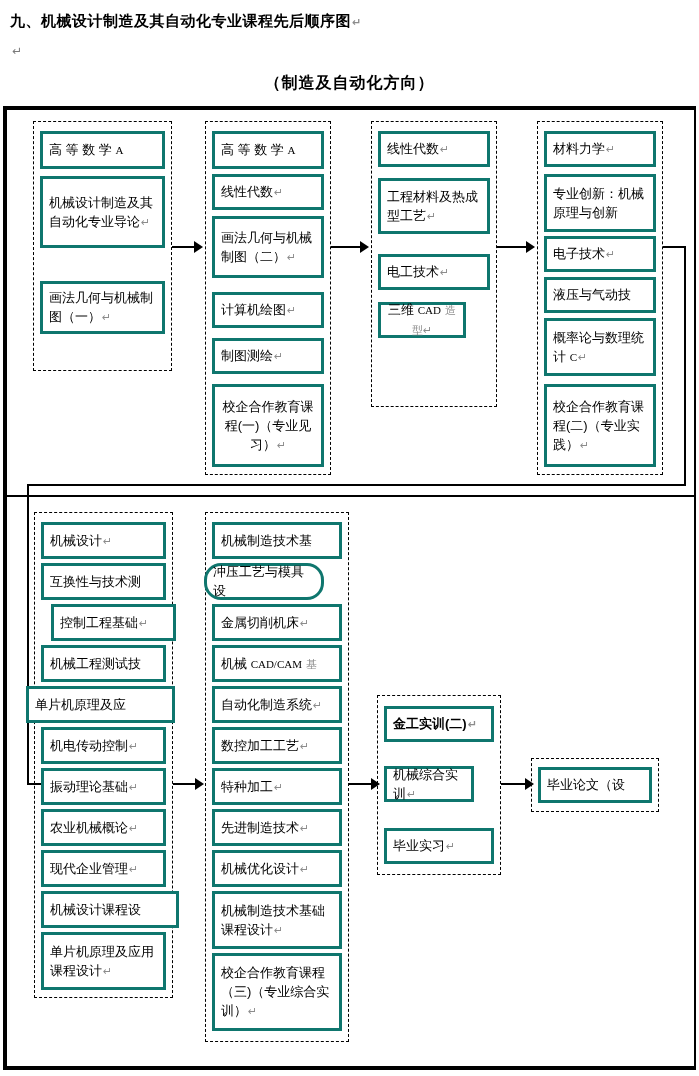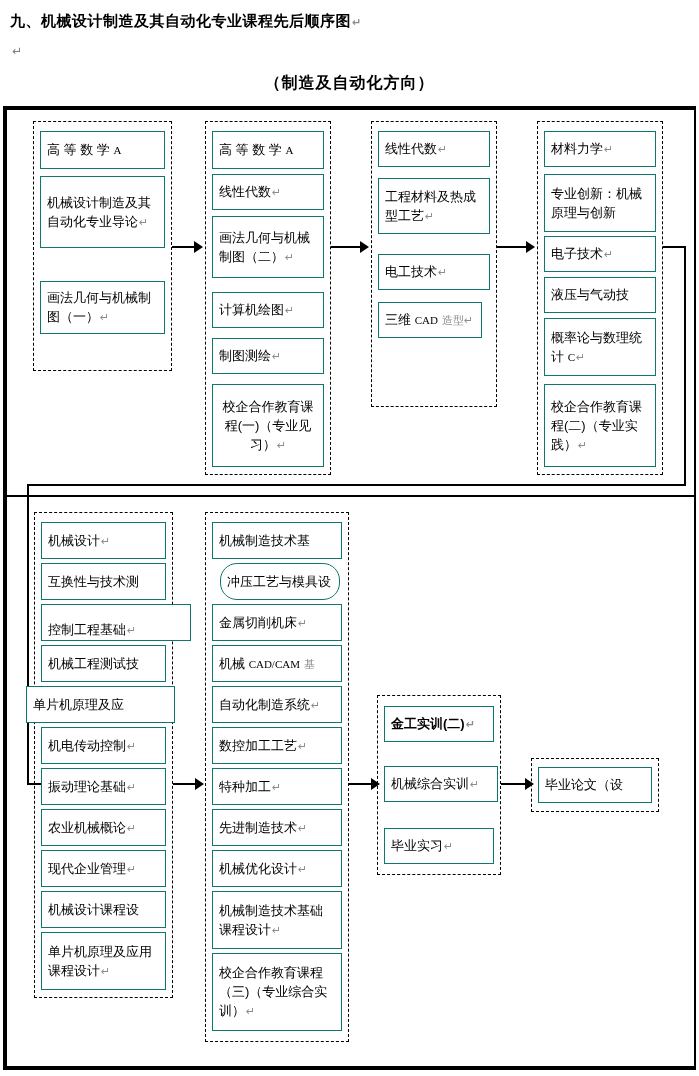--- a/index.html
+++ b/index.html
@@ -39,21 +39,21 @@
 
   
   .group{
     position:absolute;box-sizing:border-box;
     border:1.6px dashed #000;background:transparent;
   }
 
   
   .box{
     position:absolute;box-sizing:border-box;
-    border:1px solid #0f766e;background:#fff;
+    border:3px solid #0f766e;background:#fff;
     display:flex;align-items:center;
     padding:0 6px;
     font-size:13px;line-height:19px;
   }
   .box .txt{display:block;width:100%;}
   .lat{font-family:"Liberation Serif","DejaVu Serif",serif;font-size:11px;}
 
   
   .hline{position:absolute;background:#000;height:2px;}
   .vline{position:absolute;background:#000;width:2px;}
@@ -112,21 +112,21 @@
   <div class="group" style="left:371px;top:121px;width:126px;height:286px;"></div>
   <div class="box" style="left:378px;top:131px;width:112px;height:36px;">
     <span class="txt"><span>线性代数</span><span class="lat"></span><span class="pilcrow">↵</span></span>
   </div>
   <div class="box" style="left:378px;top:178px;width:112px;height:56px;">
     <span class="txt"><span>工程材料及热成型工艺</span><span class="lat"></span><span class="pilcrow">↵</span></span>
   </div>
   <div class="box" style="left:378px;top:254px;width:112px;height:36px;">
     <span class="txt"><span>电工技术</span><span class="lat"></span><span class="pilcrow">↵</span></span>
   </div>
-  <div class="box" style="left:378px;top:302px;width:104px;height:36px;">
+  <div class="box" style="left:378px;top:302px;width:88px;height:36px;text-align:center;">
     <span class="txt"><span>三维 </span><span class="lat">CAD</span><span class="pilcrow"> 造型↵</span></span>
   </div>
 
   <div class="group" style="left:537px;top:121px;width:126px;height:354px;"></div>
   <div class="box" style="left:544px;top:131px;width:112px;height:36px;">
     <span class="txt"><span>材料力学</span><span class="lat"></span><span class="pilcrow">↵</span></span>
   </div>
   <div class="box" style="left:544px;top:174px;width:112px;height:58px;">
     <span class="txt"><span>专业创新：机械原理与创新</span><span class="lat"></span><span class="pilcrow"></span></span>
   </div>
@@ -159,53 +159,53 @@
   <div class="hline" style="left:27px;top:783px;width:25px;"></div>
   <div class="arrow" style="left:50px;top:778px;"></div>
 
   <div class="group" style="left:34px;top:512px;width:139px;height:486px;"></div>
   <div class="box" style="left:41px;top:522px;width:125px;height:37px;">
     <span class="txt"><span>机械设计</span><span class="lat"></span><span class="pilcrow">↵</span></span>
   </div>
   <div class="box" style="left:41px;top:563px;width:125px;height:37px;">
     <span class="txt"><span>互换性与技术测</span><span class="lat"></span><span class="pilcrow"></span></span>
   </div>
-  <div class="box" style="left:41px;top:604px;width:150px;height:37px;align-items:flex-end;">
+  <div class="box" style="left:51px;top:604px;width:125px;height:37px;">
     <span class="txt"><span>控制工程基础</span><span class="lat"></span><span class="pilcrow">↵</span></span>
   </div>
   <div class="box" style="left:41px;top:645px;width:125px;height:37px;">
     <span class="txt"><span>机械工程测试技</span><span class="lat"></span><span class="pilcrow"></span></span>
   </div>
   <div class="box" style="left:26px;top:686px;width:149px;height:37px;">
     <span class="txt"><span>单片机原理及应</span><span class="lat"></span><span class="pilcrow"></span></span>
   </div>
   <div class="box" style="left:41px;top:727px;width:125px;height:37px;">
     <span class="txt"><span>机电传动控制</span><span class="lat"></span><span class="pilcrow">↵</span></span>
   </div>
   <div class="box" style="left:41px;top:768px;width:125px;height:37px;">
     <span class="txt"><span>振动理论基础</span><span class="lat"></span><span class="pilcrow">↵</span></span>
   </div>
   <div class="box" style="left:41px;top:809px;width:125px;height:37px;">
     <span class="txt"><span>农业机械概论</span><span class="lat"></span><span class="pilcrow">↵</span></span>
   </div>
   <div class="box" style="left:41px;top:850px;width:125px;height:37px;">
     <span class="txt"><span>现代企业管理</span><span class="lat"></span><span class="pilcrow">↵</span></span>
   </div>
-  <div class="box" style="left:41px;top:891px;width:125px;height:37px;">
+  <div class="box" style="left:41px;top:891px;width:138px;height:37px;">
     <span class="txt"><span>机械设计课程设</span><span class="lat"></span><span class="pilcrow"></span></span>
   </div>
   <div class="box" style="left:41px;top:932px;width:125px;height:58px;">
     <span class="txt"><span>单片机原理及应用课程设计</span><span class="lat"></span><span class="pilcrow">↵</span></span>
   </div>
 
   <div class="group" style="left:205px;top:512px;width:144px;height:530px;"></div>
   <div class="box" style="left:212px;top:522px;width:130px;height:37px;">
     <span class="txt"><span>机械制造技术基</span><span class="lat"></span><span class="pilcrow"></span></span>
   </div>
-  <div class="box" style="left:220px;top:563px;width:120px;height:37px;border-radius:17px;">
+  <div class="box" style="left:204px;top:563px;width:120px;height:37px;border-radius:17px;">
     <span class="txt"><span>冲压工艺与模具设</span><span class="lat"></span><span class="pilcrow"></span></span>
   </div>
   <div class="box" style="left:212px;top:604px;width:130px;height:37px;">
     <span class="txt"><span>金属切削机床</span><span class="lat"></span><span class="pilcrow">↵</span></span>
   </div>
   <div class="box" style="left:212px;top:645px;width:130px;height:37px;">
     <span class="txt"><span>机械 </span><span class="lat">CAD/CAM</span><span class="pilcrow"> 基</span></span>
   </div>
   <div class="box" style="left:212px;top:686px;width:130px;height:37px;">
     <span class="txt"><span>自动化制造系统</span><span class="lat"></span><span class="pilcrow">↵</span></span>
@@ -226,21 +226,21 @@
     <span class="txt"><span>机械制造技术基础课程设计</span><span class="lat"></span><span class="pilcrow">↵</span></span>
   </div>
   <div class="box" style="left:212px;top:953px;width:130px;height:78px;">
     <span class="txt"><span>校企合作教育课程（三)（专业综合实训）</span><span class="lat"></span><span class="pilcrow">↵</span></span>
   </div>
 
   <div class="group" style="left:377px;top:695px;width:124px;height:180px;"></div>
   <div class="box" style="left:384px;top:706px;width:110px;height:36px;font-weight:bold;">
     <span class="txt"><span>金工实训(二)</span><span class="lat"></span><span class="pilcrow">↵</span></span>
   </div>
-  <div class="box" style="left:384px;top:766px;width:114px;height:36px;">
+  <div class="box" style="left:384px;top:766px;width:90px;height:36px;">
     <span class="txt"><span>机械综合实训</span><span class="lat"></span><span class="pilcrow">↵</span></span>
   </div>
   <div class="box" style="left:384px;top:828px;width:110px;height:36px;">
     <span class="txt"><span>毕业实习</span><span class="lat"></span><span class="pilcrow">↵</span></span>
   </div>
 
   <div class="group" style="left:531px;top:758px;width:128px;height:54px;"></div>
   <div class="box" style="left:538px;top:767px;width:114px;height:36px;">
     <span class="txt"><span>毕业论文（设</span><span class="lat"></span><span class="pilcrow"></span></span>
   </div>

